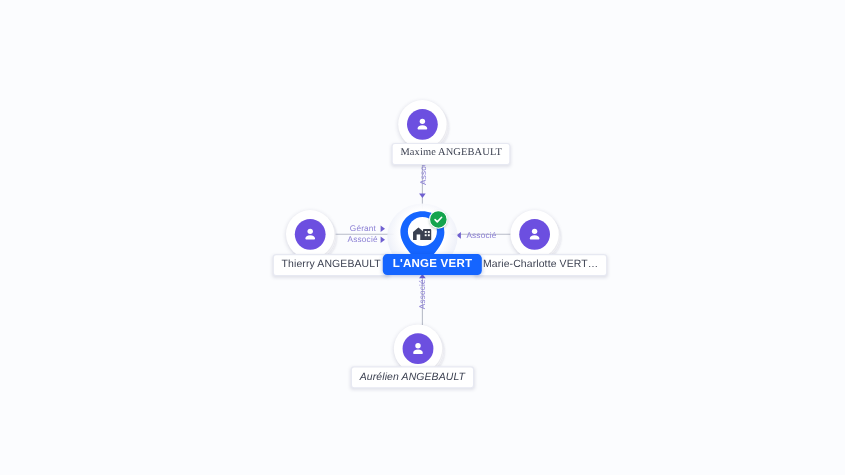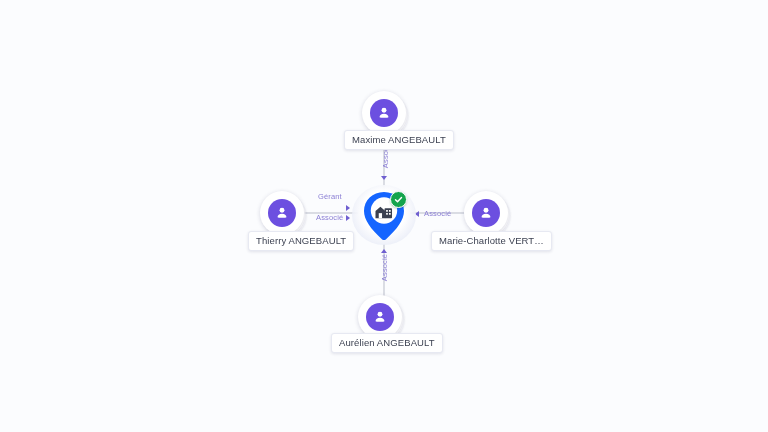--- a/index.html
+++ b/index.html
@@ -132,21 +132,21 @@
     <line x1="384" y1="244" x2="384" y2="302" stroke="#b9bdc9" stroke-width="1"></line>
 
     <line x1="300" y1="213" x2="358" y2="213" stroke="#b9bdc9" stroke-width="1"></line>
 
     <line x1="410" y1="213" x2="468" y2="213" stroke="#b9bdc9" stroke-width="1"></line>
   </svg>
 
   <div class="edge-label vert" style="left:369px;top:150px;width:32px;text-align:center;transform:rotate(-90deg);">Associé</div>
   <div class="arrow d" style="left:381px;top:176px;"></div>
 
-  <div class="edge-label" style="left:318px;top:192px;text-align:center;">Gérant</div>
+  <div class="edge-label" style="left:318px;top:203px;text-align:center;">Gérant</div>
   <div class="arrow r" style="left:346px;top:204.5px;"></div>
 
   <div class="edge-label" style="left:316px;top:213px;">Associé</div>
   <div class="arrow r" style="left:346px;top:214.5px;"></div>
 
   <div class="edge-label" style="left:424px;top:209px;">Associé</div>
   <div class="arrow l" style="left:415px;top:210.5px;"></div>
 
   <div class="edge-label vert" style="left:368px;top:263px;width:32px;text-align:center;transform:rotate(-90deg);">Associé</div>
   <div class="arrow u" style="left:381px;top:249px;"></div>
@@ -157,21 +157,21 @@
       <div class="stack s2"></div>
       <div class="disc">
         <div class="av-circle">
           <svg width="16" height="16" viewBox="0 0 24 24" fill="#ffffff">
             <circle cx="12" cy="8" r="3.7"></circle>
             <path d="M12 13.2c-4 0-6.6 2.2-6.6 4.6 0 .9.7 1.4 1.6 1.4h10c.9 0 1.6-.5 1.6-1.4 0-2.4-2.6-4.6-6.6-4.6z"></path>
           </svg>
         </div>
       </div>
     </div>
-    <div class="pill" style="left:344px;top:130px;">Maxime ANGEBAULT</div>
+    <div class="pill" style="left:356px;top:130px;font-family:Liberation Serif, serif;">Maxime ANGEBAULT</div>
   </div>
 
   <div class="node">
     <div class="avatar-wrap" style="left:260px;top:191px;">
       <div class="stack s3"></div>
       <div class="stack s2"></div>
       <div class="disc">
         <div class="av-circle">
           <svg width="16" height="16" viewBox="0 0 24 24" fill="#ffffff">
             <circle cx="12" cy="8" r="3.7"></circle>
@@ -205,21 +205,21 @@
       <div class="stack s2"></div>
       <div class="disc">
         <div class="av-circle">
           <svg width="16" height="16" viewBox="0 0 24 24" fill="#ffffff">
             <circle cx="12" cy="8" r="3.7"></circle>
             <path d="M12 13.2c-4 0-6.6 2.2-6.6 4.6 0 .9.7 1.4 1.6 1.4h10c.9 0 1.6-.5 1.6-1.4 0-2.4-2.6-4.6-6.6-4.6z"></path>
           </svg>
         </div>
       </div>
     </div>
-    <div class="pill" style="left:331px;top:333px;">Aurélien ANGEBAULT</div>
+    <div class="pill" style="left:319px;top:333px;font-style:italic;">Aurélien ANGEBAULT</div>
   </div>
 
   <div id="company">
     <div class="pin-halo"></div>
     <svg id="pin-svg" width="54" height="56" viewBox="0 0 54 56" xmlns="http://www.w3.org/2000/svg">
       <path d="M27 4C15.5 4 7 12.3 7 23.1c0 8.6 6.7 18.2 18.2 28.3 1 .9 2.6.9 3.6 0C40.3 41.3 47 31.7 47 23.1 47 12.3 38.5 4 27 4z" fill="#1565ff"></path>
       <circle cx="27" cy="22.5" r="13.2" fill="#ffffff"></circle>
     </svg>
     <div class="pin-icon">
       <svg width="20" height="18" viewBox="0 0 24 22" xmlns="http://www.w3.org/2000/svg">
@@ -232,14 +232,15 @@
         <rect x="5.6" y="12.4" width="4" height="6.2" fill="#ffffff"></rect>
       </svg>
     </div>
     <div class="check-badge">
       <svg width="9" height="9" viewBox="0 0 12 12" xmlns="http://www.w3.org/2000/svg">
         <path d="M2 6.2 L4.7 8.9 L10 3.4" stroke="#ffffff" stroke-width="1.9" fill="none" stroke-linecap="round" stroke-linejoin="round"></path>
       </svg>
     </div>
   </div>
 
+  <div class="company-pill">L'ANGE VERT</div>
 
 </div>
 
 </body></html>

